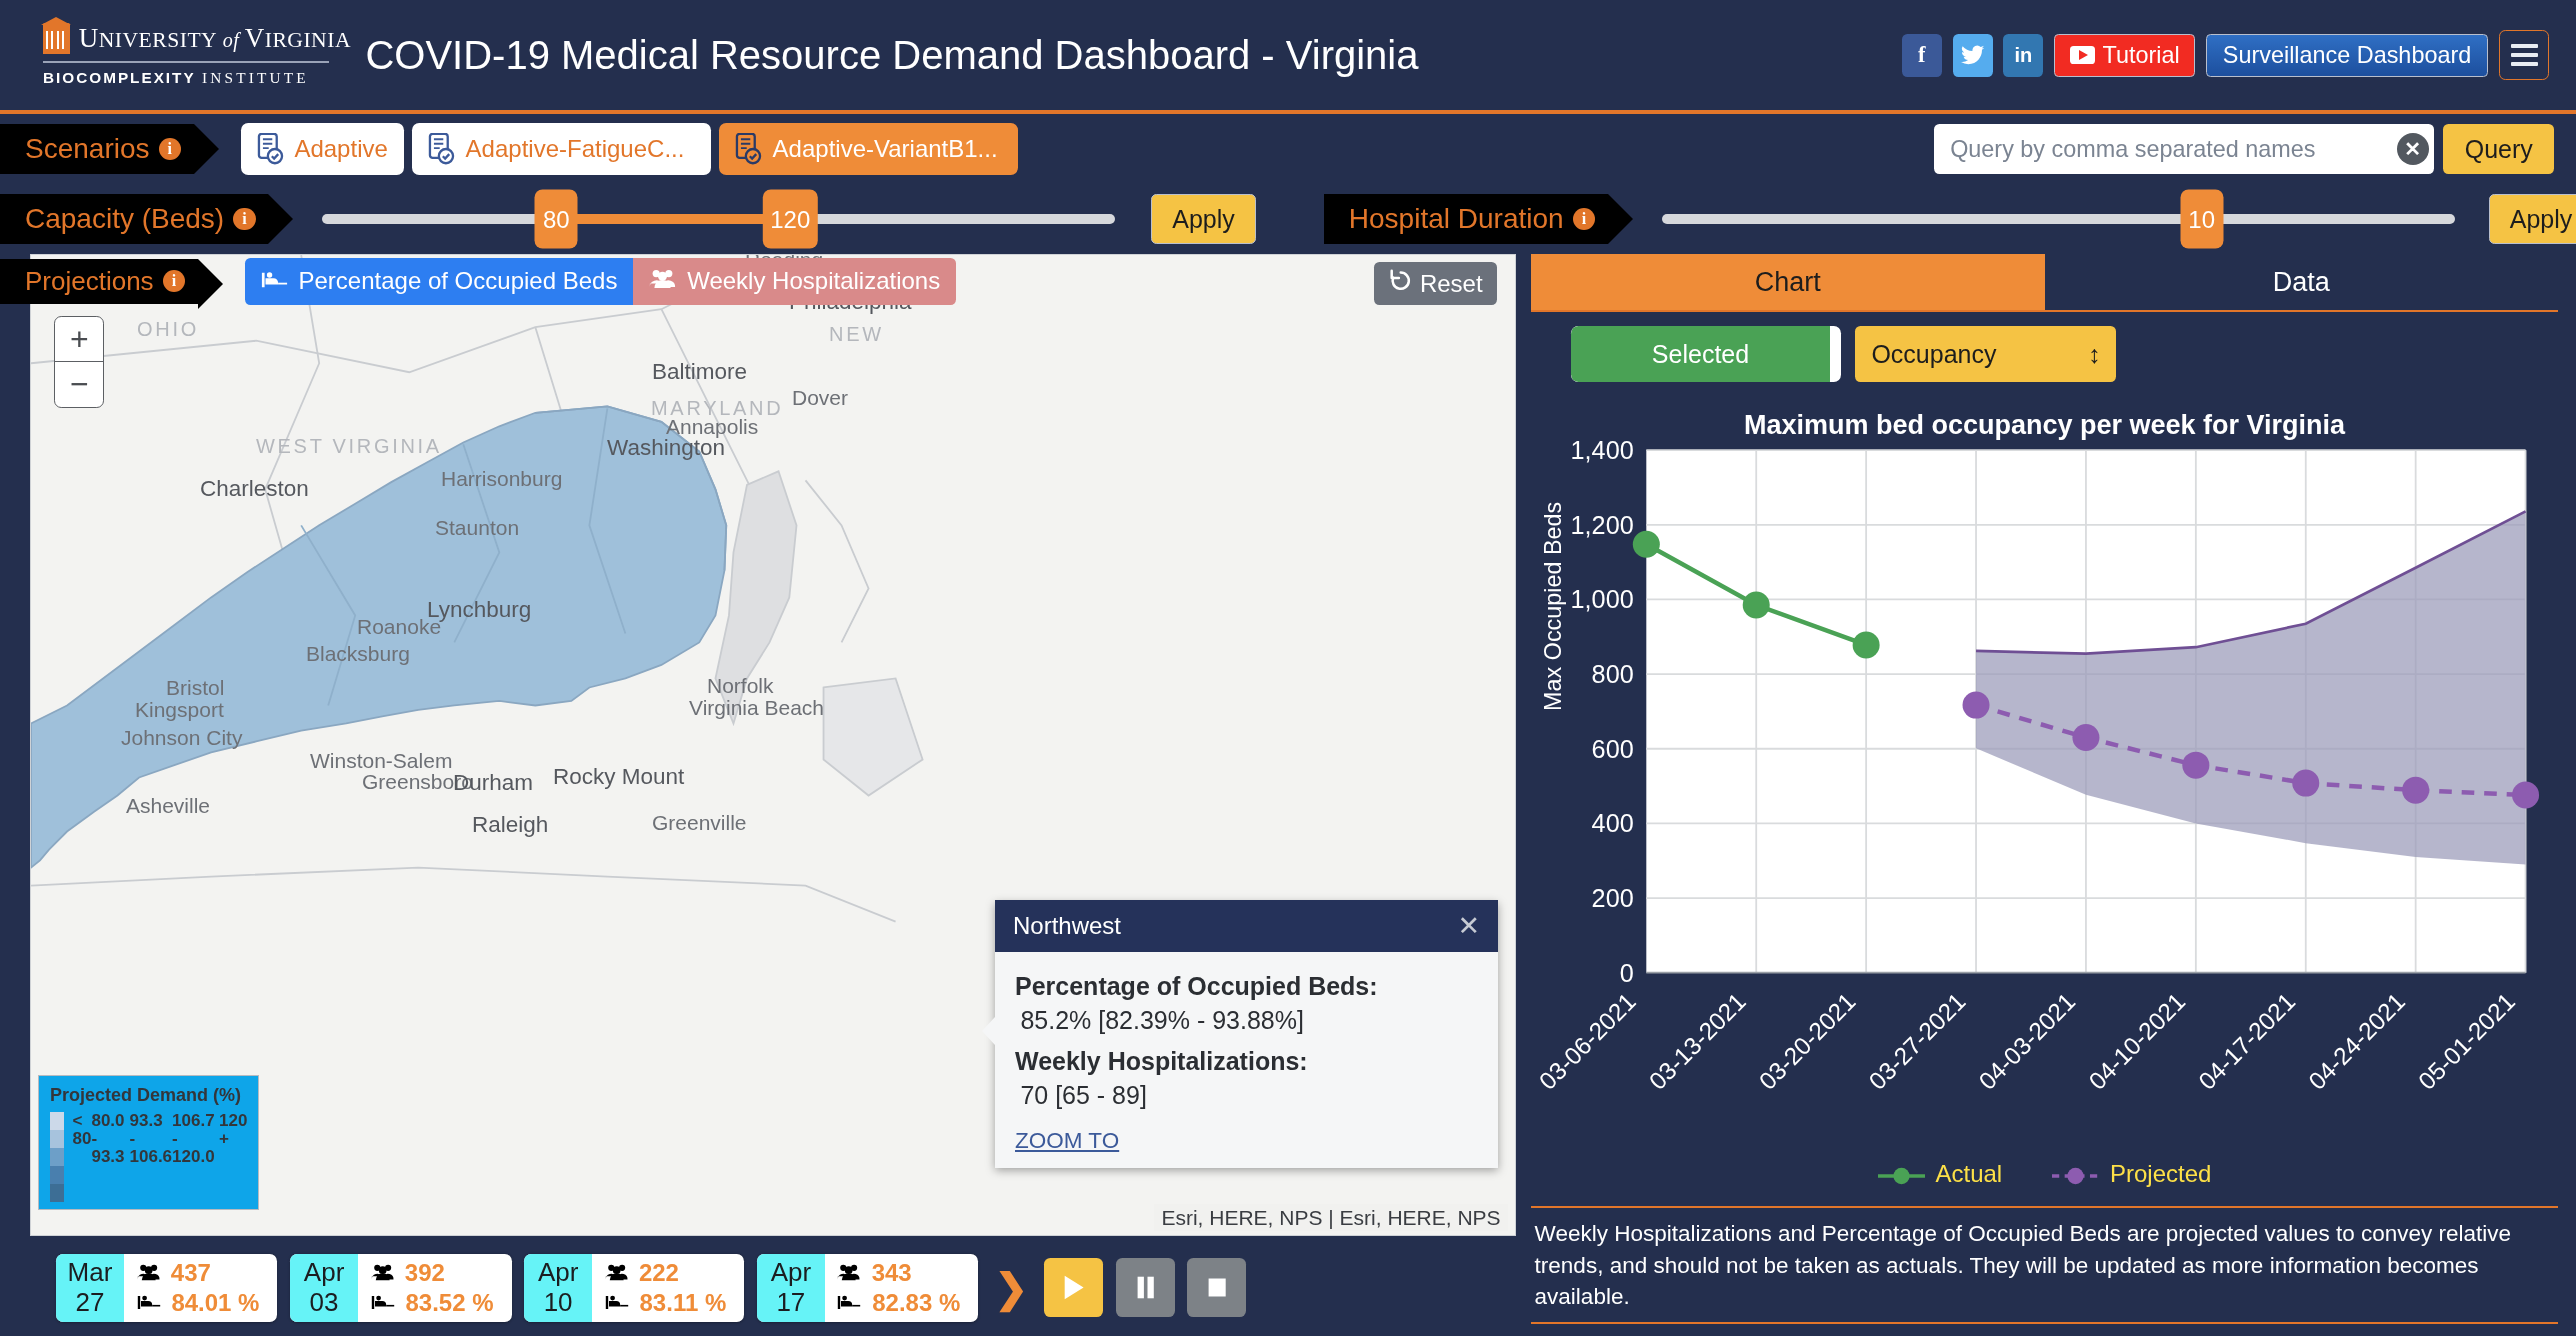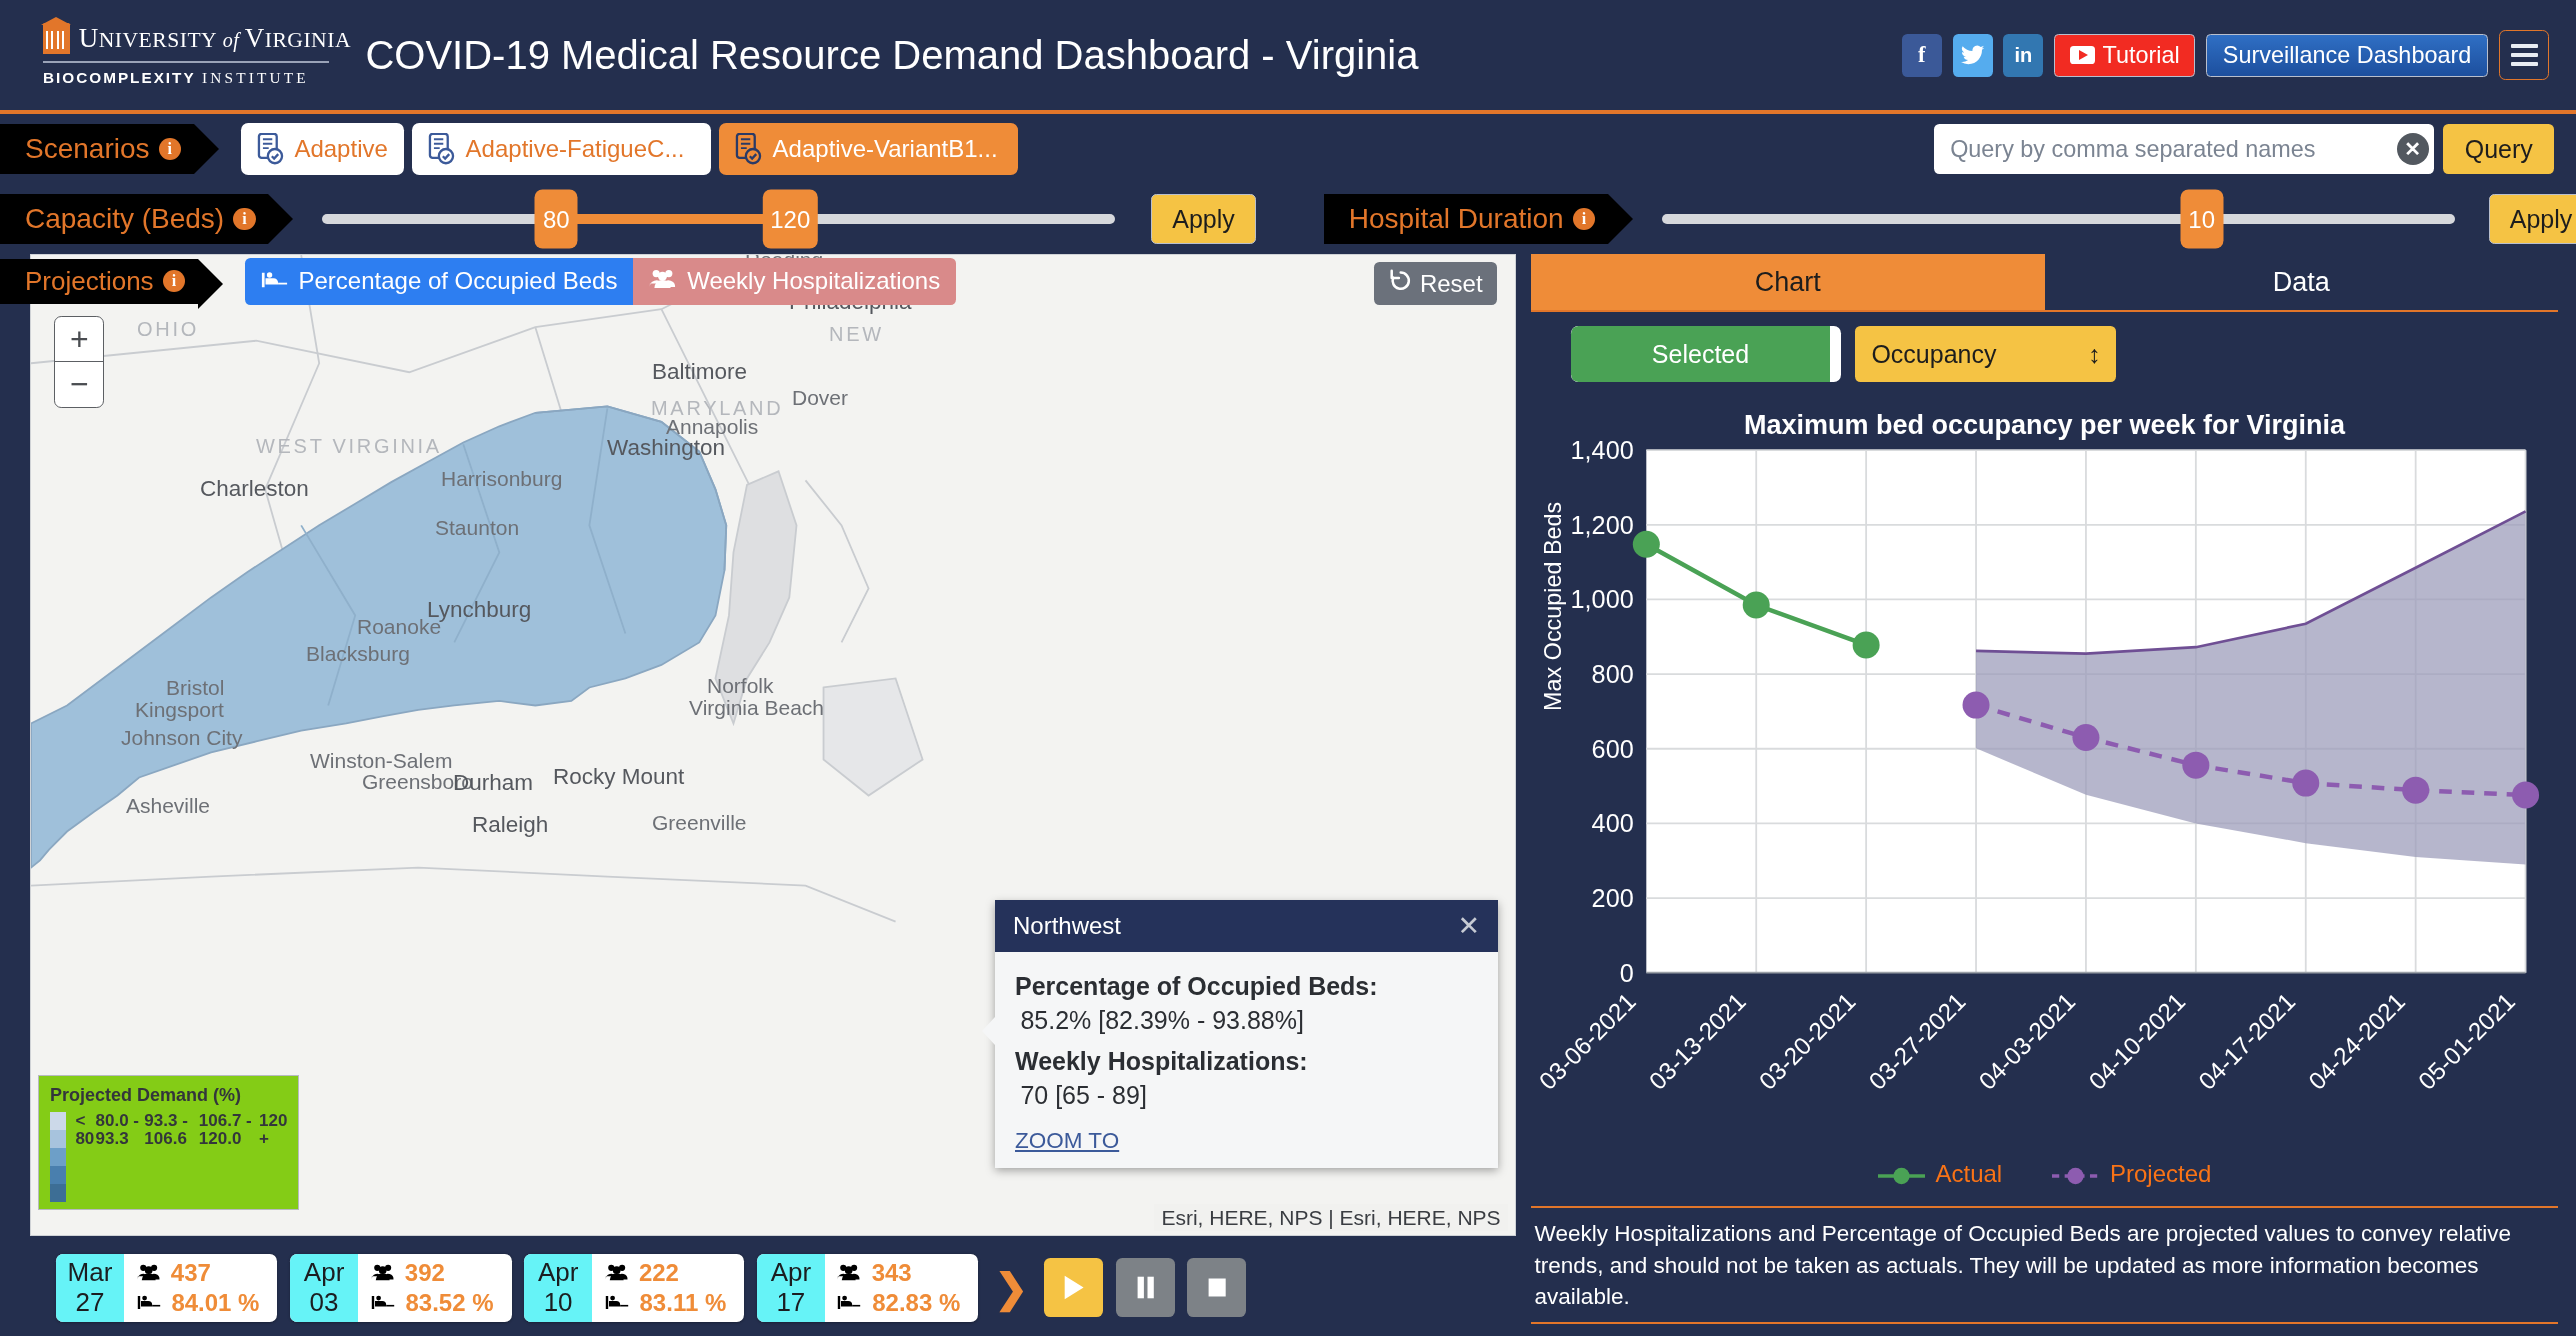--- a/index.html
+++ b/index.html
@@ -171,21 +171,21 @@
   }
   .zoom-ctrl div:first-child { border-bottom: 1.8px solid #5c5f63; }
 
   .reset-btn {
     position: absolute; right: 18px; top: 7.2px; z-index: 20;
     background: #6b717b; color: #fff; height: 43px; border-radius: 5.4px;
     display: flex; align-items: center; gap: 8px; padding: 0 14.4px; font-size: 24px;
   }
 
   .legend {
-    position: absolute; left: 7.2px; bottom: 25px; width: 261px; background: #84cc16;
+    position: absolute; left: 7.2px; bottom: 25px; width: 221px; background: #0ea5e9;
     border: 0.9px solid #b7bac0; padding: 9px 10.8px 7.2px 10.8px; z-index: 20;
   }
   .legend h4 { font-size: 18px; color: #33363b; margin-bottom: 6.3px; }
   .legend-row { display: flex; align-items: stretch; }
   .legend-swatches { display: flex; flex-direction: column; width: 27px; }
   .legend-swatches i { display: block; height: 18px; }
   .legend-labels { display: flex; flex-direction: row; margin-left: 9px; }
   .legend-labels span { height: 18px; line-height: 18px; font-size: 17px; color: #33363b; font-weight: 700; }
 
   .esri-attr {
@@ -255,21 +255,21 @@
     width: 261px; height: 56px; background: #f5c344; border-radius: 5.4px; color: #1d1d1d;
     display: flex; align-items: center; justify-content: space-between; padding: 0 16px; font-size: 25px;
   }
   .chart-title { text-align: center; color: #fff; font-size: 27px; font-weight: 700; margin-top: 20px; }
   .chart-wrap { position: relative; width: 1027px; height: 721px; }
   .ylabel {
     position: absolute; left: 9px; top: 270px; transform: rotate(-90deg); transform-origin: left top;
     color: #fff; font-size: 23.4px; white-space: nowrap;
   }
   .legend-chart { display: flex; align-items: center; justify-content: center; gap: 50px; margin-top: -1.8px; }
-  .lg-item { display: flex; align-items: center; gap: 10.8px; color: #f97316; font-size: 24px; }
+  .lg-item { display: flex; align-items: center; gap: 10.8px; color: #fde047; font-size: 24px; }
   .lg-mark { width: 47px; height: 20px; position: relative; }
 
   .footnote {
     position: absolute; left: 1531px; bottom: 12.6px; width: 1027px;
     border-top: 2.7px solid #e2762a; border-bottom: 2.7px solid #e2762a;
     padding: 10.8px 3.6px; color: #fff; font-size: 22.5px; line-height: 1.38;
   }
 </style>
 </head>
 <body>

